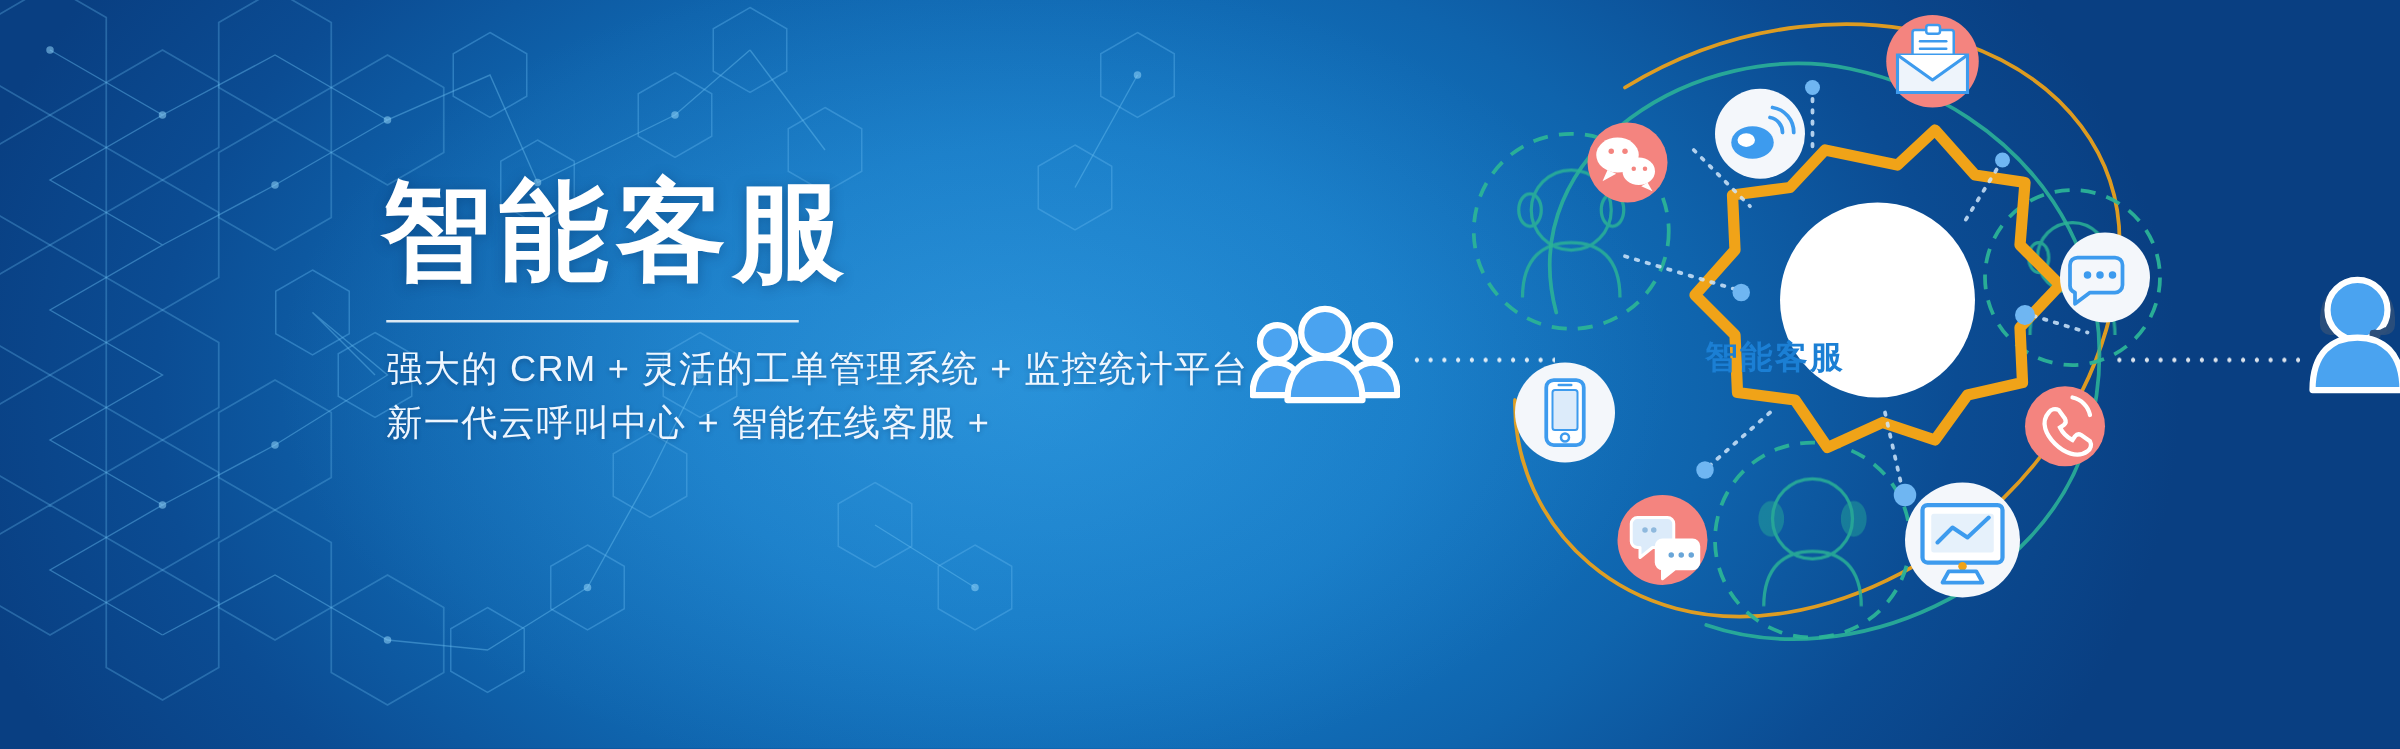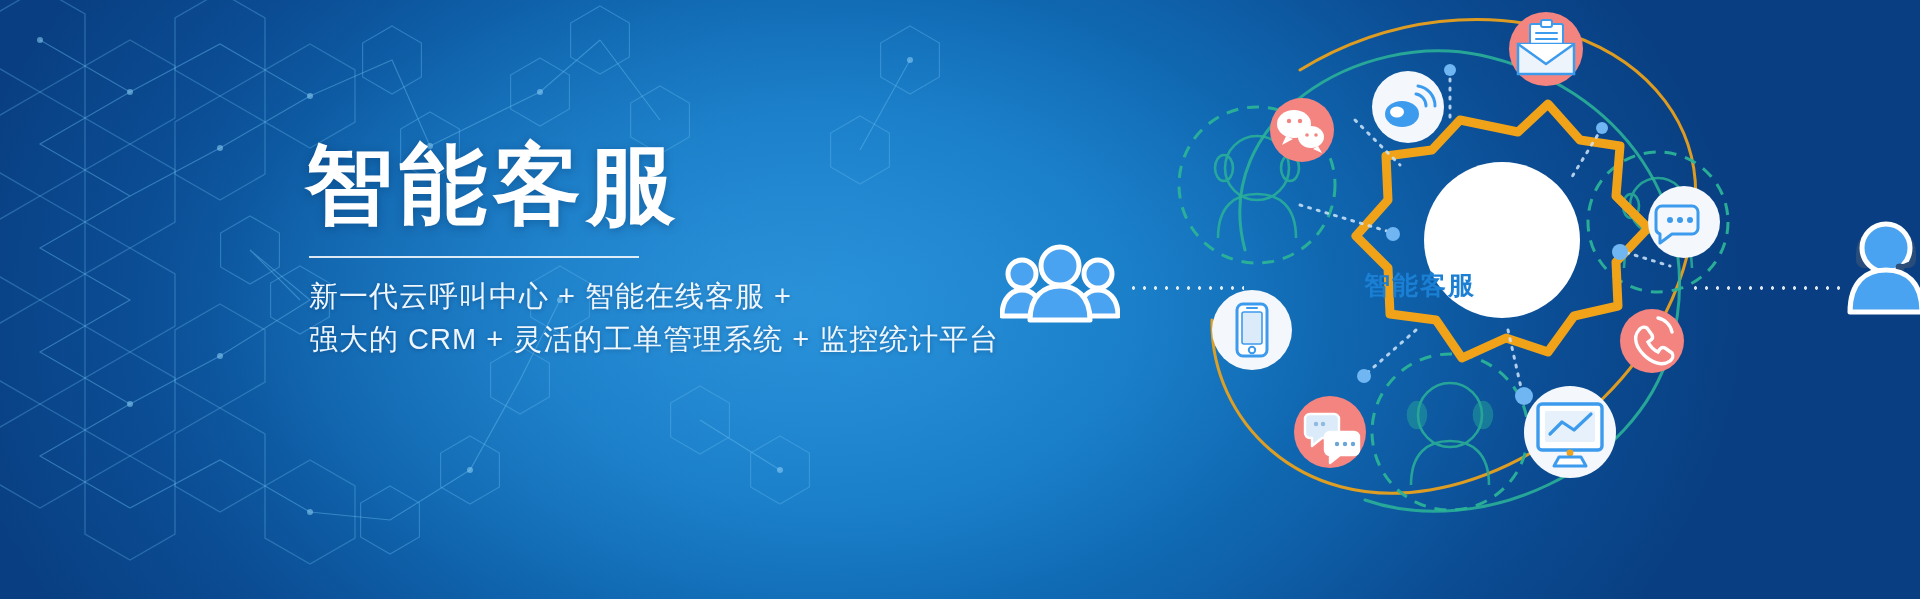--- a/index.html
+++ b/index.html
@@ -141,22 +141,22 @@
         <circle cx="560" cy="300" r="3"></circle>
         <circle cx="780" cy="470" r="3"></circle>
         <circle cx="910" cy="60" r="3"></circle>
       </g>
     </svg>
   </div>
 
   <div class="textblock">
     <h1 class="title">智能客服</h1>
     <div class="divider"></div>
+    <p class="subtitle">强大的 CRM + 灵活的工单管理系统 + 监控统计平台</p>
     <p class="subtitle">新一代云呼叫中心 + 智能在线客服 +</p>
-    <p class="subtitle">强大的 CRM + 灵活的工单管理系统 + 监控统计平台</p>
   </div>
 
   <div class="usersicon">
     <svg width="120" height="90" viewBox="0 0 120 90">
       <g stroke="#ffffff" stroke-width="5" fill="#4aa3f0" stroke-linejoin="round">
         <circle cx="22" cy="34" r="14"></circle>
         <path d="M2,76 C2,58 12,50 22,50 C32,50 42,58 42,76 Z"></path>
         <circle cx="98" cy="34" r="14"></circle>
         <path d="M78,76 C78,58 88,50 98,50 C108,50 118,58 118,76 Z"></path>
         <circle cx="60" cy="26" r="19"></circle>

